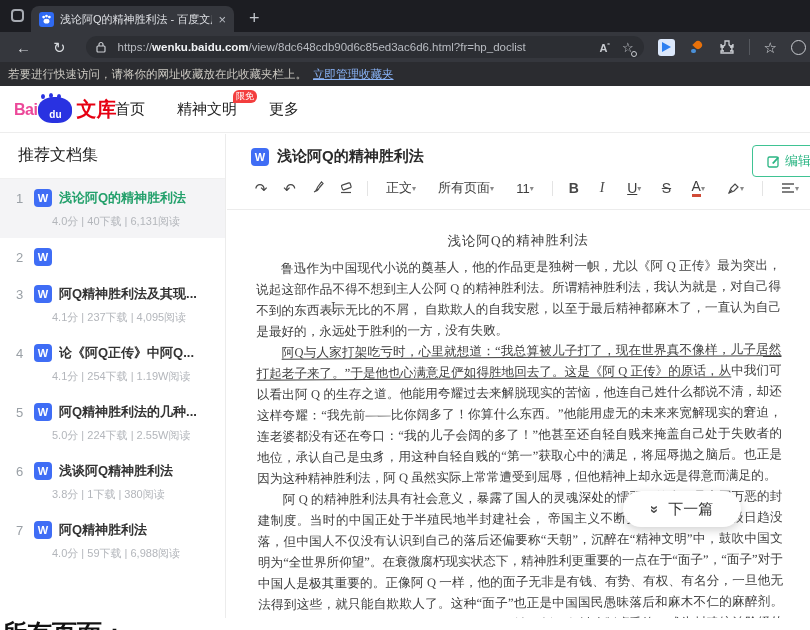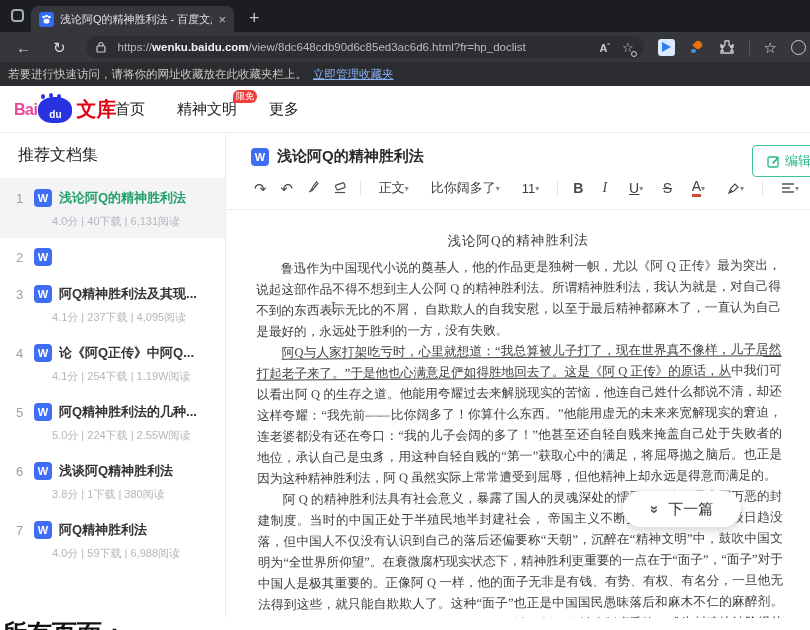--- a/index.html
+++ b/index.html
@@ -293,21 +293,21 @@
       <span class="tbi"><svg width="14" height="14" viewBox="0 0 14 14">
             <rect x="3" y="4" width="9" height="5" rx="1" transform="rotate(-18 7 7)" fill="none" stroke="#4a4a4a" stroke-width="1.2"></rect>
             <line x1="2" y1="12.5" x2="12" y2="12.5" stroke="#4a4a4a" stroke-width="1.2"></line>
           </svg></span>
       <span class="tb-div"></span>
       <span class="tbd">
           <span>正文</span>
           <span class="caret">▾</span>
         </span>
       <span class="tbd">
-          <span>比你阔多了</span>
+          <span>所有页面</span>
           <span class="caret">▾</span>
         </span>
       <span class="tbd">
           <span>11</span>
           <span class="caret">▾</span>
         </span>
       <span class="tb-div"></span>
       <span class="tbi b">B</span>
       <span class="tbi i">I</span>
       <span class="tbd">

